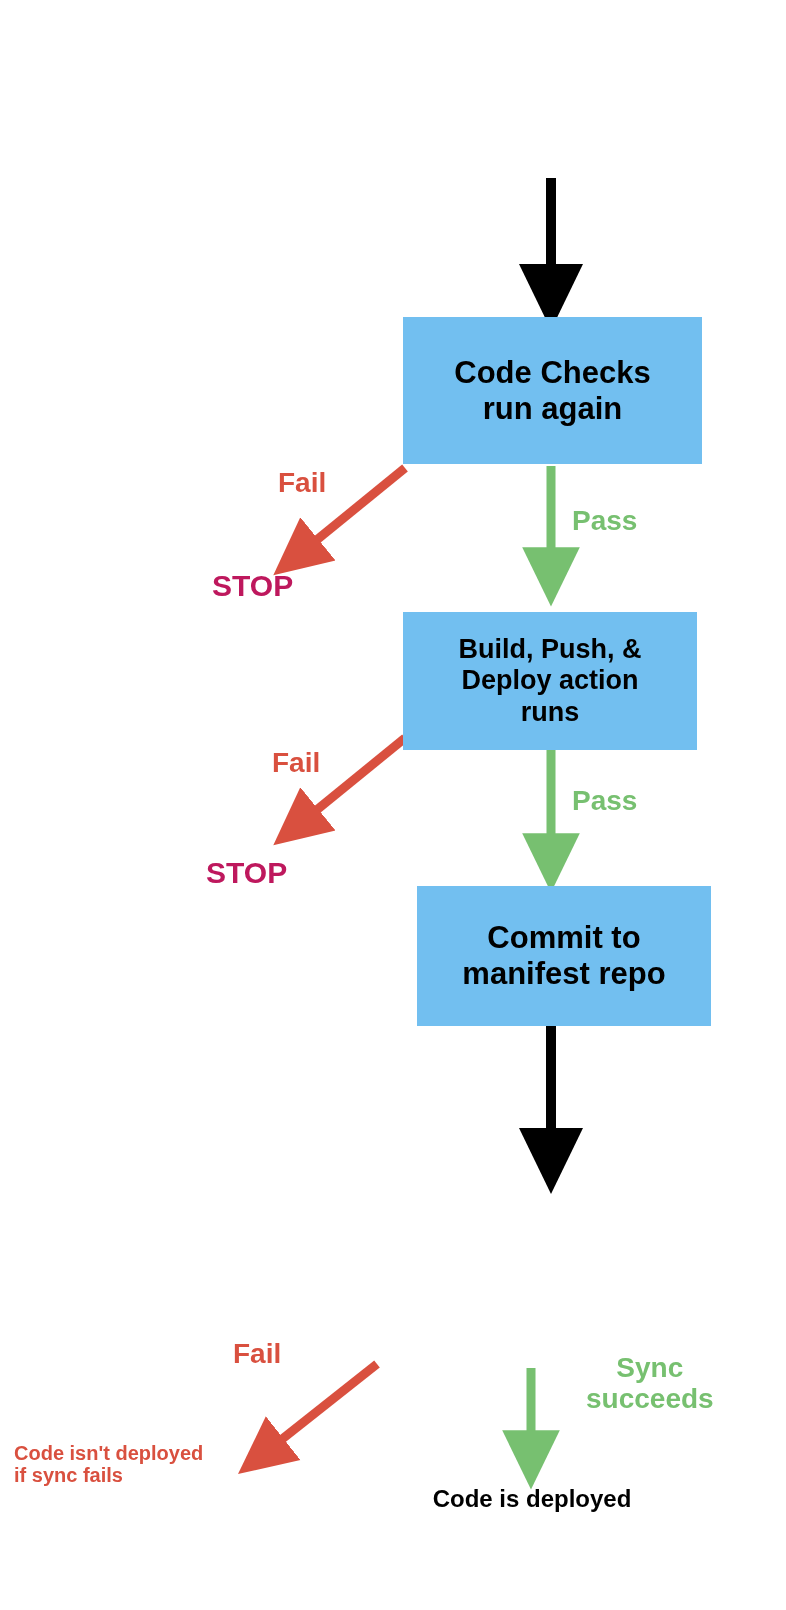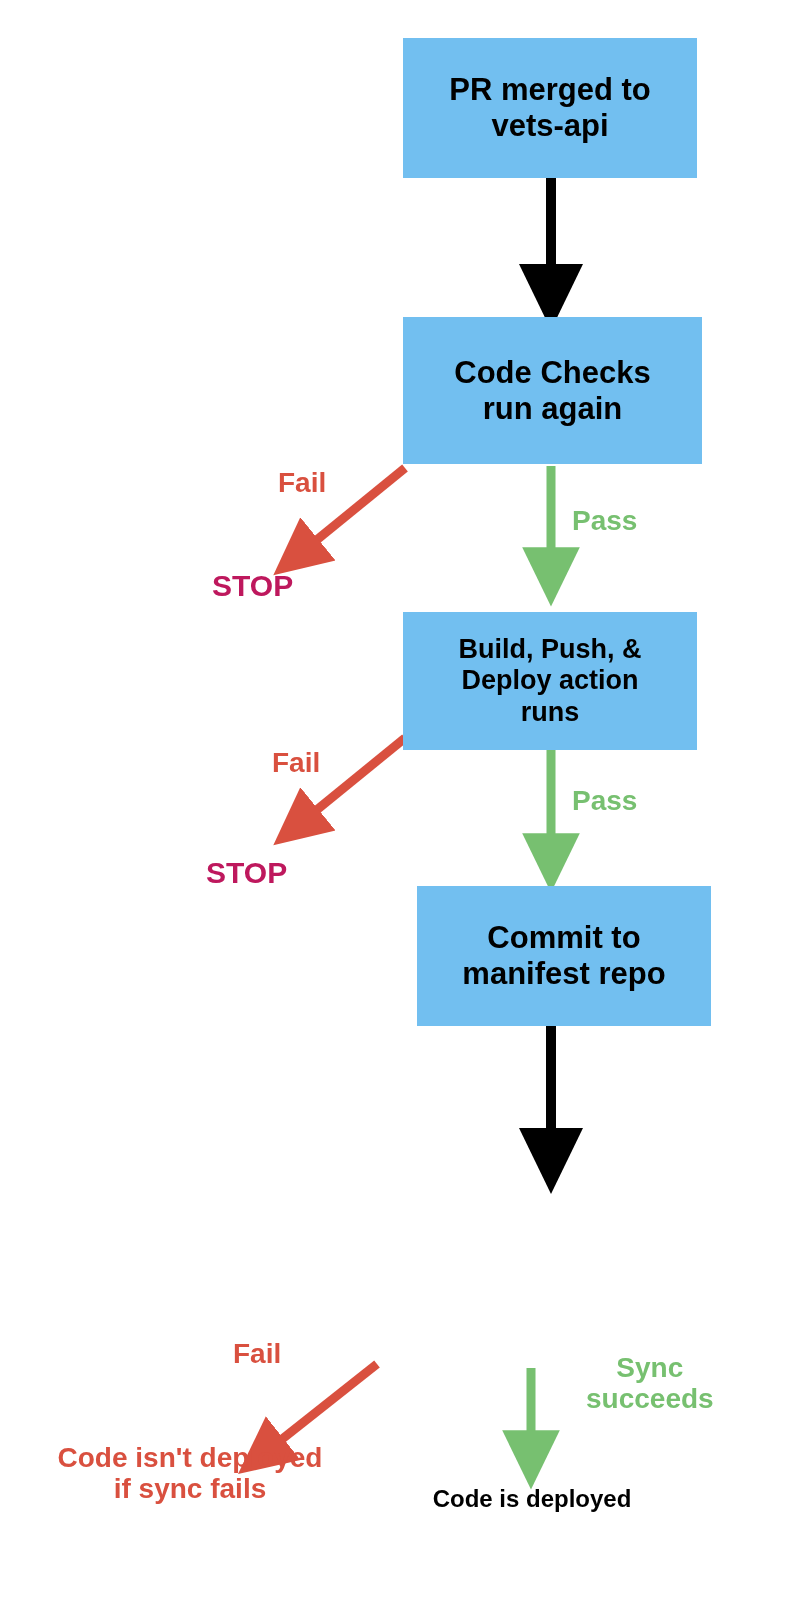--- a/index.html
+++ b/index.html
@@ -59,22 +59,21 @@
     color: #77c070;
     font-size: 28px;
   }
   .label.stop {
     color: #be185d;
     font-size: 30px;
     font-weight: bold;
   }
   .label.terminal-red {
     color: #d9503f;
-    font-size: 28px;
-    text-align: center;
+    font-size: 20px;
   }
   .label.terminal-black {
     color: #000000;
     font-size: 24px;
     text-align: center;
   }
 </style>
 </head>
 <body>
 
@@ -103,24 +102,20 @@
 
     <line x1="551" y1="746" x2="551" y2="862" stroke="#77c070" stroke-width="9" marker-end="url(#arw-green)"></line>
 
     <line x1="551" y1="1026" x2="551" y2="1160" stroke="#000000" stroke-width="10" marker-end="url(#arw-black)"></line>
 
     <line x1="377" y1="1364" x2="262" y2="1455" stroke="#d9503f" stroke-width="9" marker-end="url(#arw-red)"></line>
 
     <line x1="531" y1="1368" x2="531" y2="1459" stroke="#77c070" stroke-width="9" marker-end="url(#arw-green)"></line>
   </svg>
 
-  <div class="node big" style="left:403px; top:38px; width:294px; height:140px;">
-    <span class="node-text">PR merged to
-vets-api</span>
-  </div>
 
   <div class="node big" style="left:403px; top:317px; width:299px; height:147px;">
     <span class="node-text">Code Checks
 run again</span>
   </div>
 
   <div class="node mid" style="left:403px; top:612px; width:294px; height:138px;">
     <span class="node-text">Build, Push, &amp;
 Deploy action
 runs</span>

